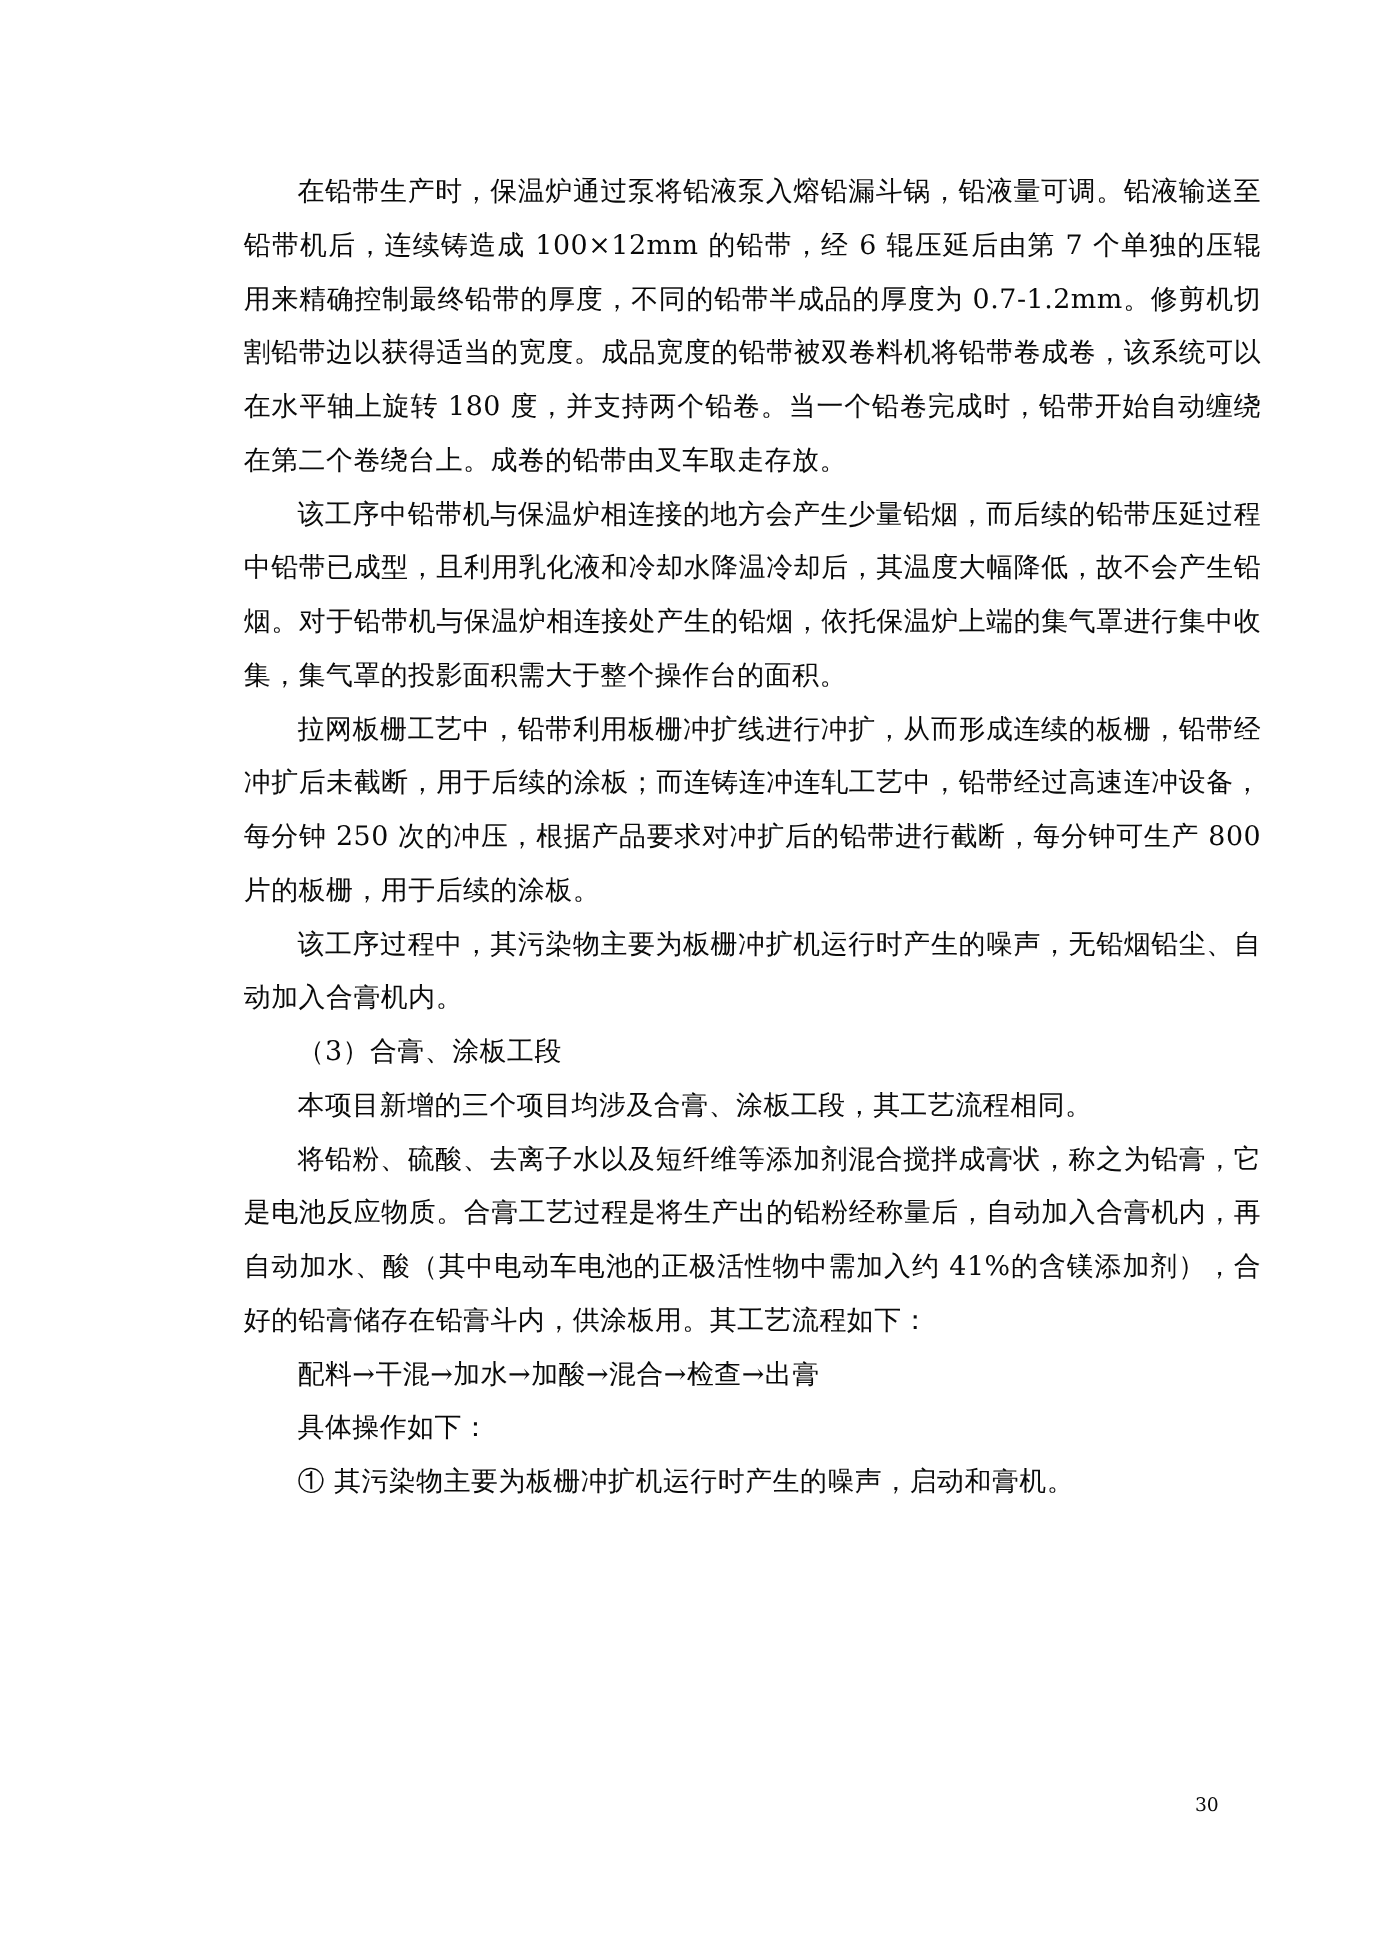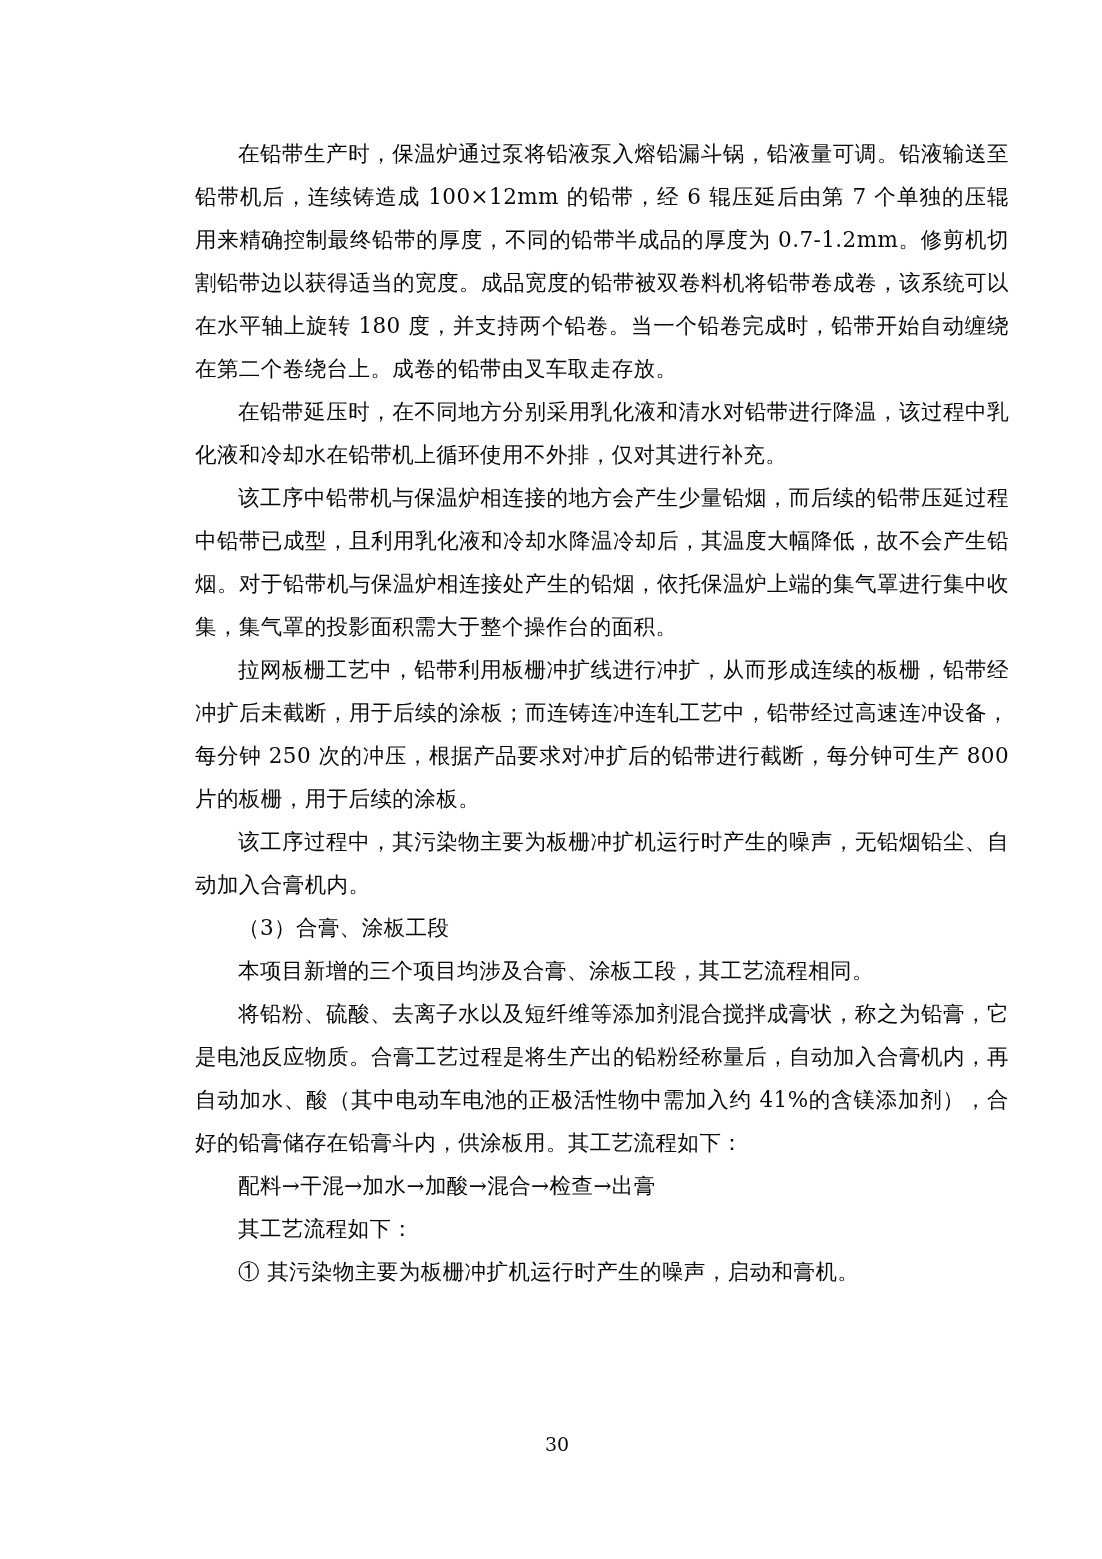--- a/index.html
+++ b/index.html
@@ -29,39 +29,38 @@
     font-size: 21.5px;
     line-height: 43px;
     text-align: justify;
     text-align-last: left;
     text-indent: 2em;
     letter-spacing: 0.02em;
     word-break: break-all;
   }
   .page-footer {
     position: absolute;
-    left: 150px;
+    left: 161px;
     top: 1432px;
     width: 814px;
-    text-align: center;
-    font-size: 19px;
+    text-align: right;
+    font-size: 15px;
     line-height: 24px;
   }
 </style>
 </head>
 <body>
 
 <div class="page">
   <div class="text-block">
     <p class="para">在铅带生产时，保温炉通过泵将铅液泵入熔铅漏斗锅，铅液量可调。铅液输送至铅带机后，连续铸造成 100×12mm 的铅带，经 6 辊压延后由第 7 个单独的压辊用来精确控制最终铅带的厚度，不同的铅带半成品的厚度为 0.7-1.2mm。修剪机切割铅带边以获得适当的宽度。成品宽度的铅带被双卷料机将铅带卷成卷，该系统可以在水平轴上旋转 180 度，并支持两个铅卷。当一个铅卷完成时，铅带开始自动缠绕在第二个卷绕台上。成卷的铅带由叉车取走存放。</p>
-    <p class="para">在铅带延压时，在不同地方分别采用乳化液和清水对铅带进行降温，该过程中乳化液和冷却水在铅带机上循环使用不外排，仅对其进行补充。</p>
     <p class="para">该工序中铅带机与保温炉相连接的地方会产生少量铅烟，而后续的铅带压延过程中铅带已成型，且利用乳化液和冷却水降温冷却后，其温度大幅降低，故不会产生铅烟。对于铅带机与保温炉相连接处产生的铅烟，依托保温炉上端的集气罩进行集中收集，集气罩的投影面积需大于整个操作台的面积。</p>
     <p class="para">拉网板栅工艺中，铅带利用板栅冲扩线进行冲扩，从而形成连续的板栅，铅带经冲扩后未截断，用于后续的涂板；而连铸连冲连轧工艺中，铅带经过高速连冲设备，每分钟 250 次的冲压，根据产品要求对冲扩后的铅带进行截断，每分钟可生产 800 片的板栅，用于后续的涂板。</p>
     <p class="para">该工序过程中，其污染物主要为板栅冲扩机运行时产生的噪声，无铅烟铅尘、自动加入合膏机内。</p>
     <p class="para">（3）合膏、涂板工段</p>
     <p class="para">本项目新增的三个项目均涉及合膏、涂板工段，其工艺流程相同。</p>
     <p class="para">将铅粉、硫酸、去离子水以及短纤维等添加剂混合搅拌成膏状，称之为铅膏，它是电池反应物质。合膏工艺过程是将生产出的铅粉经称量后，自动加入合膏机内，再自动加水、酸（其中电动车电池的正极活性物中需加入约 41%的含镁添加剂），合好的铅膏储存在铅膏斗内，供涂板用。其工艺流程如下：</p>
     <p class="para">配料→干混→加水→加酸→混合→检查→出膏</p>
-    <p class="para">其工艺流程如下：</p>
+    <p class="para">具体操作如下：</p>
     <p class="para">① 其污染物主要为板栅冲扩机运行时产生的噪声，启动和膏机。</p>
   </div>
   <div class="page-footer">30</div>
 </div>
 
 </body></html>

